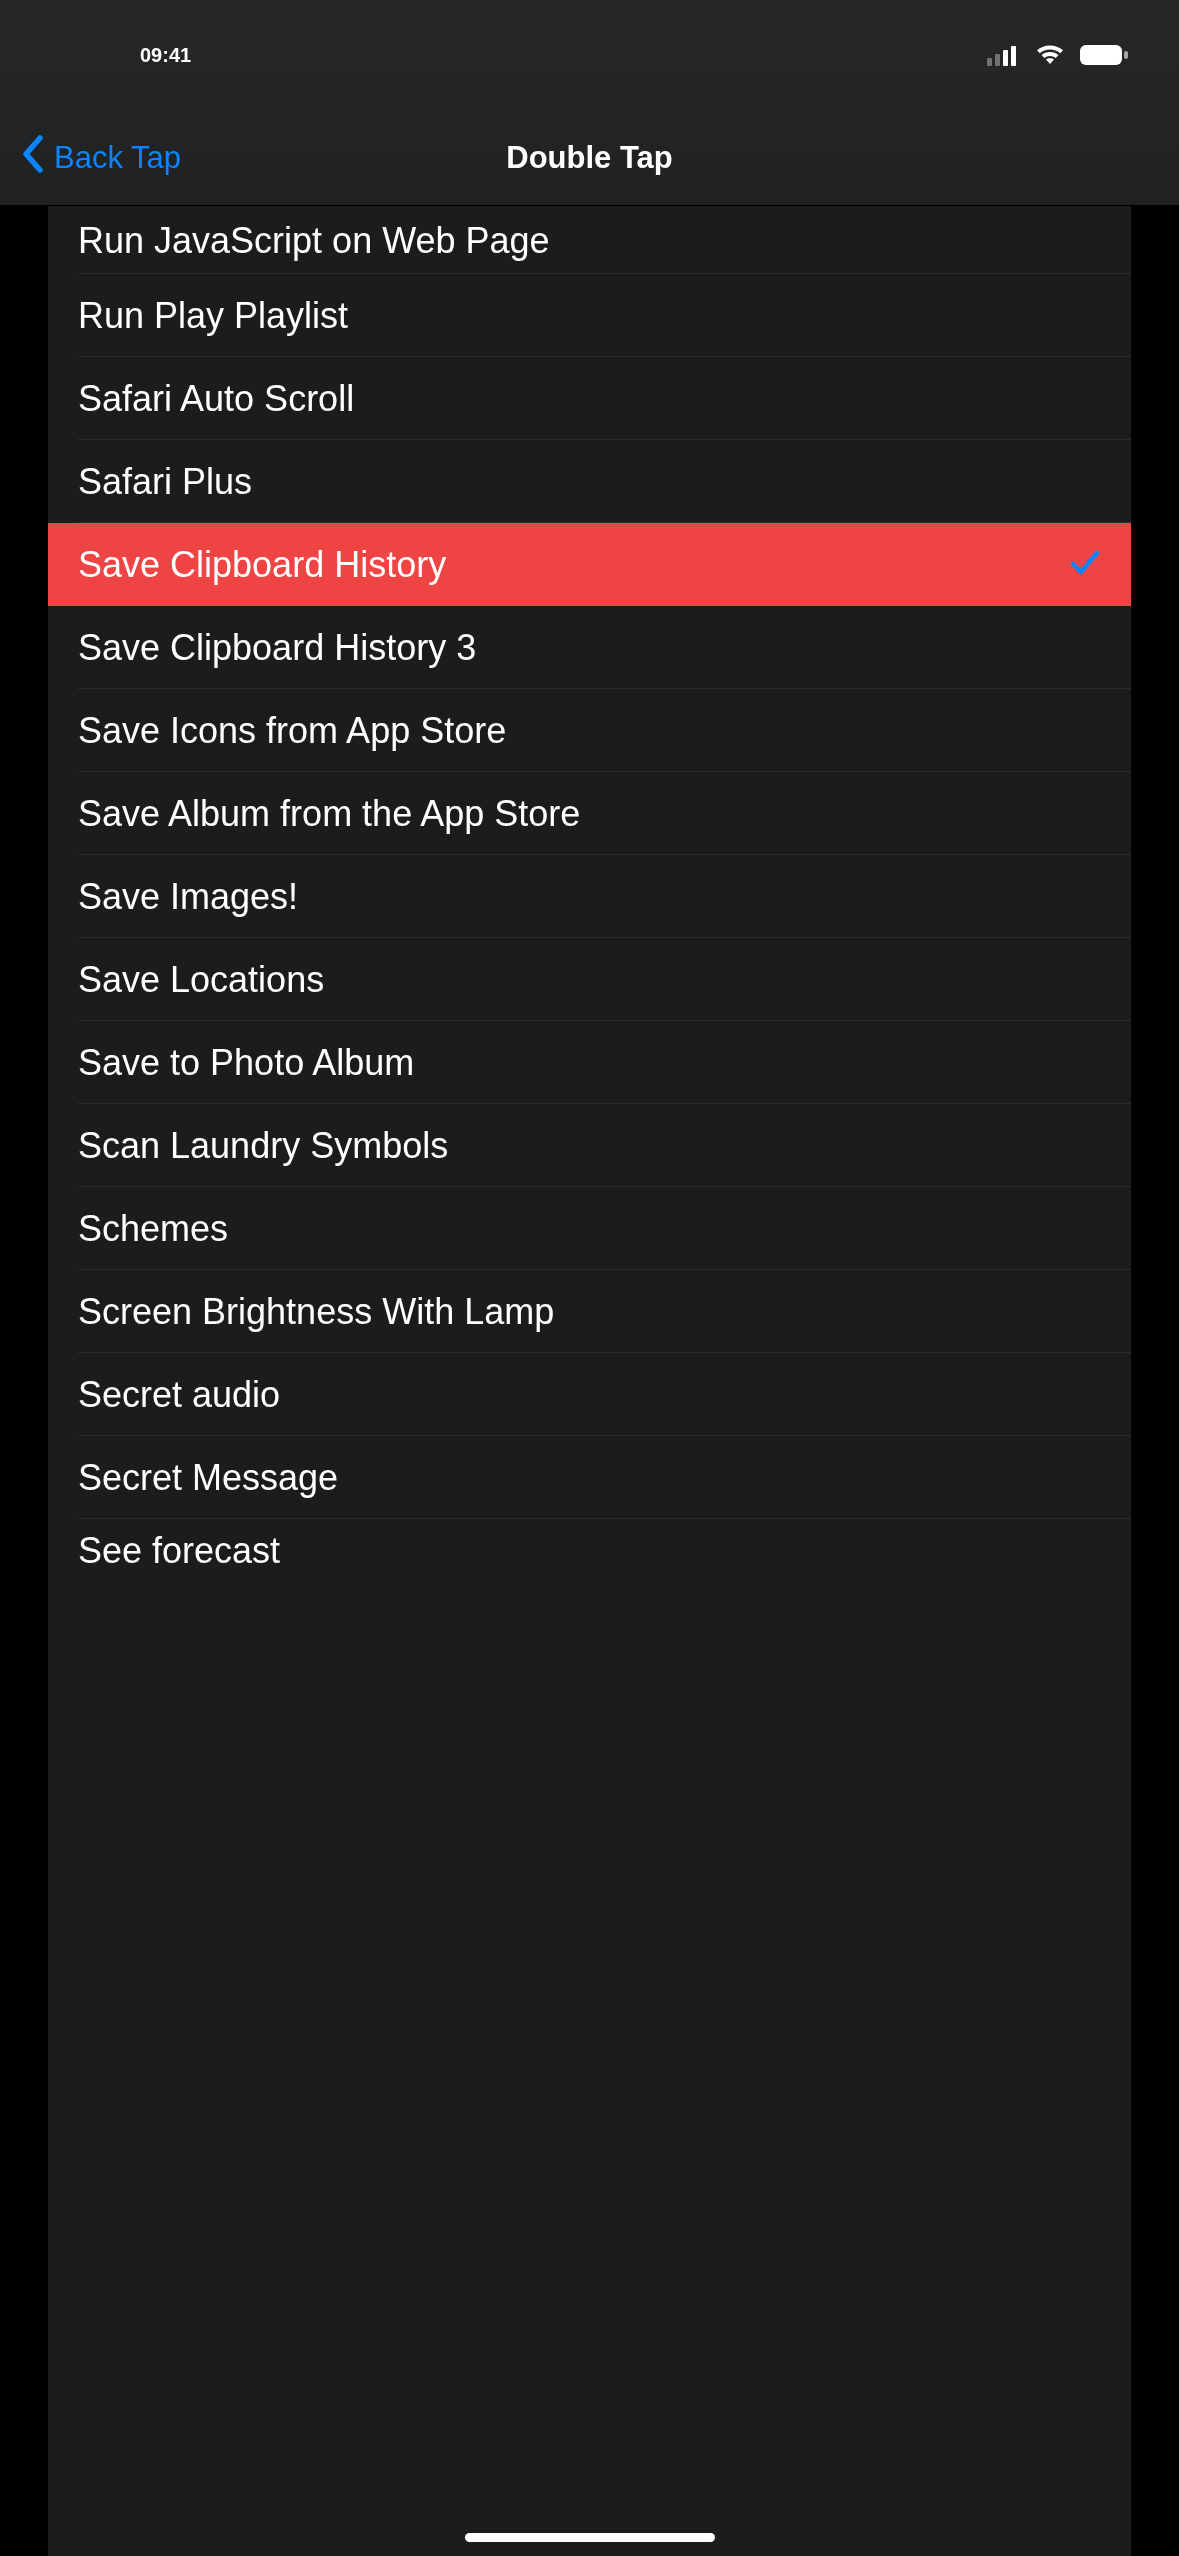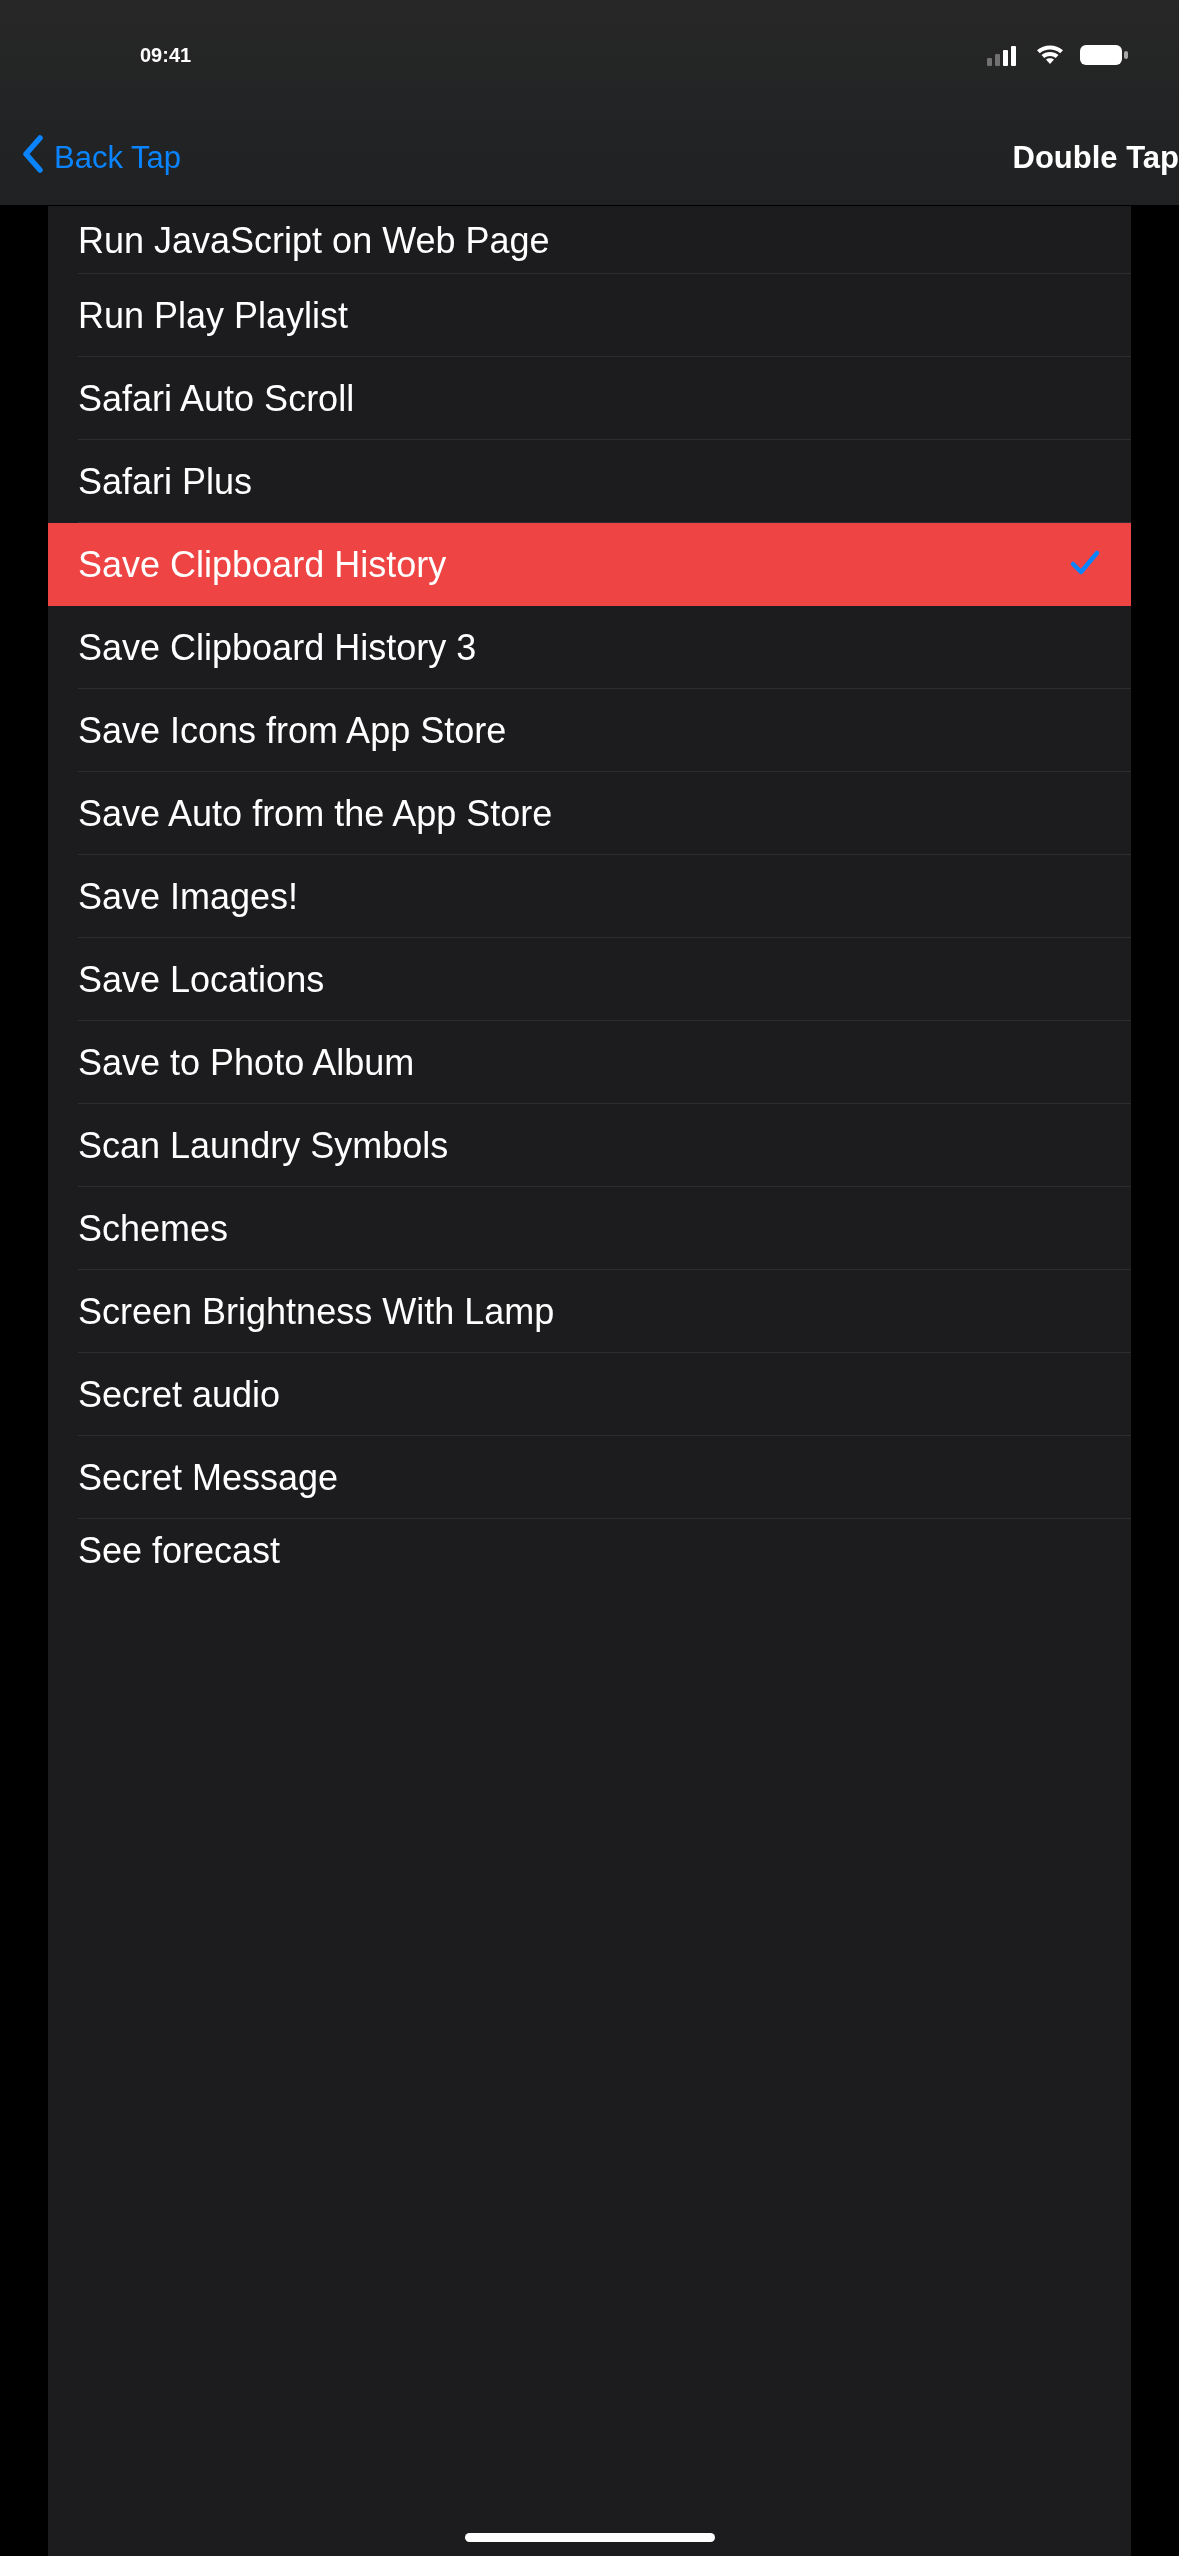--- a/index.html
+++ b/index.html
@@ -33,21 +33,21 @@
     align-items: center;
     gap: 10px;
     color: #0a84ff;
     font-size: 31px;
     padding-left: 22px;
     font-weight: 400;
   }
   .nav-title {
     position: absolute;
     left: 0; right: 0;
-    text-align: right;
+    text-align: center;
     font-size: 31px;
     font-weight: 600;
     pointer-events: none;
   }
 
   
   .list-wrap {
     position: absolute;
     top: 206px;
     left: 48px;
@@ -171,21 +171,21 @@
     <span class="row-label">Save Clipboard History 3</span>
     <div class="sep"></div>
   </div>
 
   <div class="row">
     <span class="row-label">Save Icons from App Store</span>
     <div class="sep"></div>
   </div>
 
   <div class="row">
-    <span class="row-label">Save Auto from the App Store</span>
+    <span class="row-label">Save Album from the App Store</span>
     <div class="sep"></div>
   </div>
 
   <div class="row">
     <span class="row-label">Save Images!</span>
     <div class="sep"></div>
   </div>
 
   <div class="row">
     <span class="row-label">Save Locations</span>

